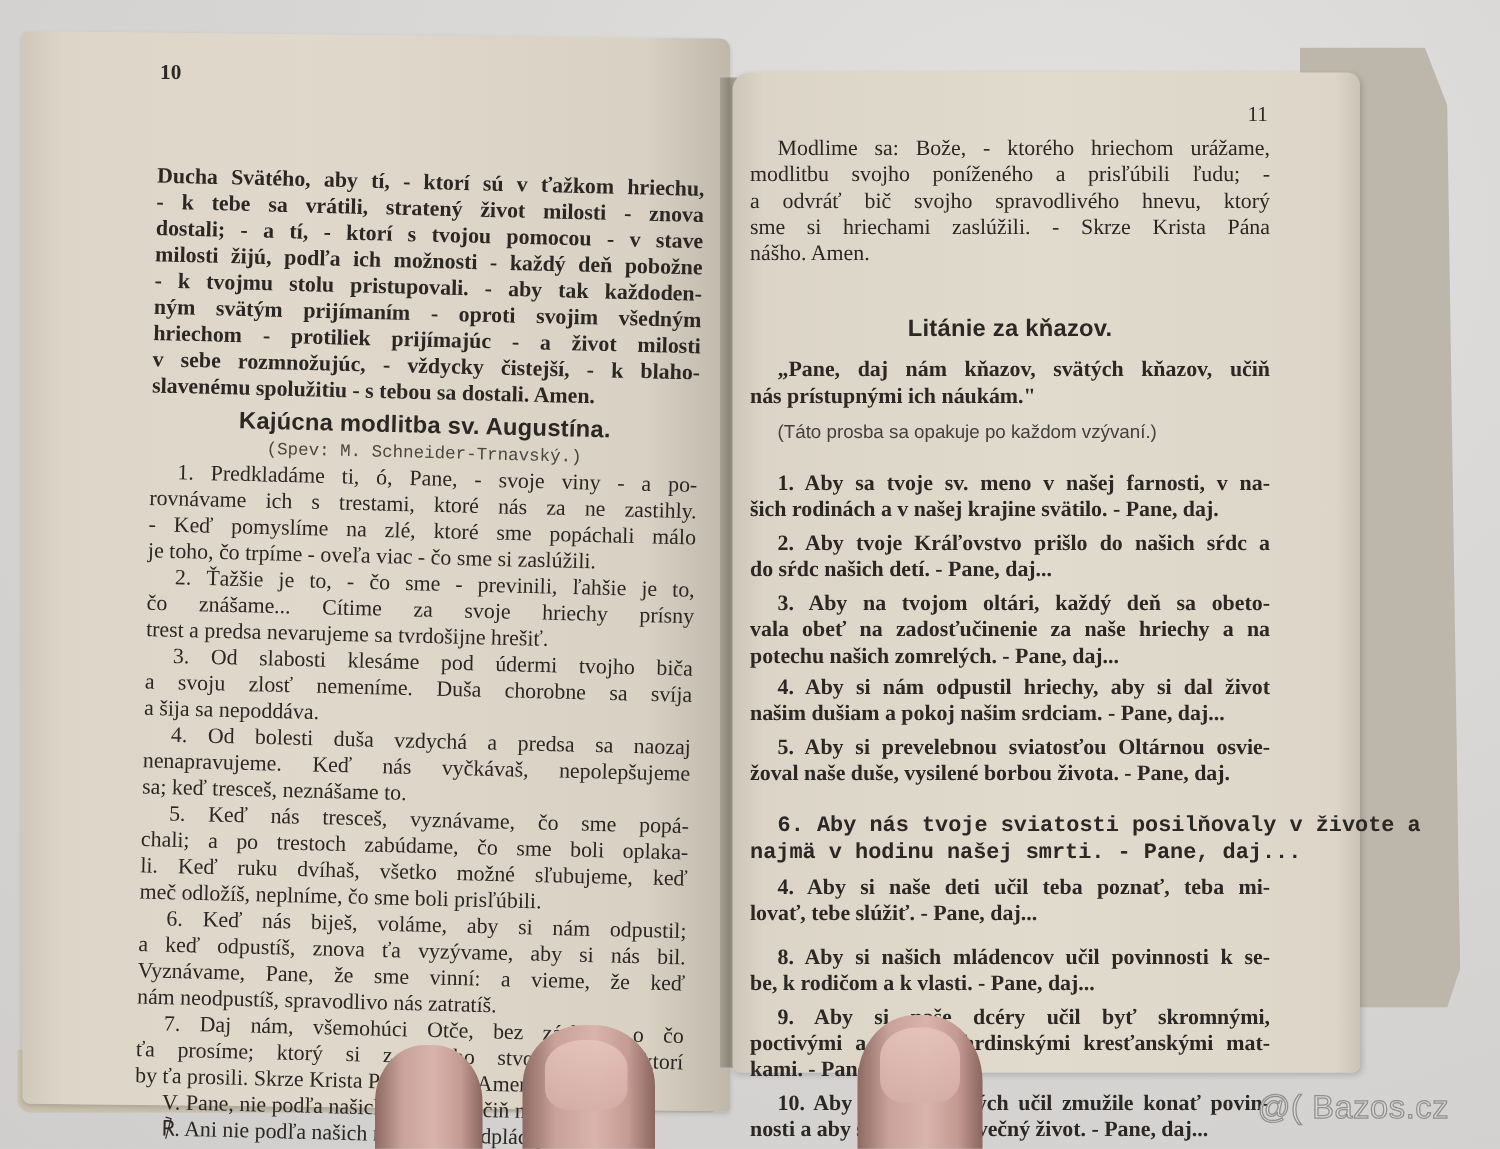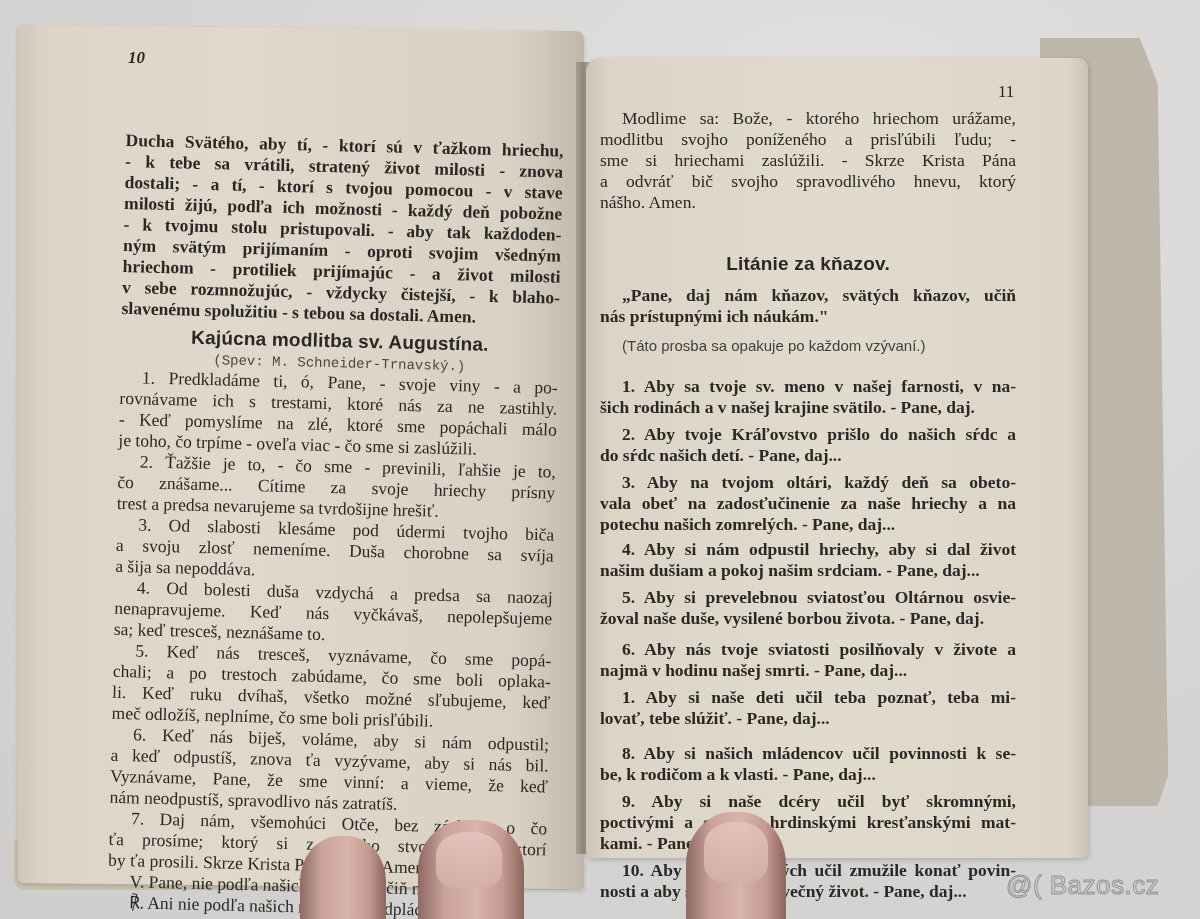--- a/index.html
+++ b/index.html
@@ -37,21 +37,21 @@
     box-shadow: 1px 2px 5px rgba(0,0,0,.18);
   }
   .text {
     position: absolute; color: #2a2724;
     font-family: "Liberation Serif", serif;
     font-size: 17.5px; line-height: 21px; text-align: justify;
   }
   .left-text { left: 126px; top: 130px; width: 438px; transform: rotate(1.4deg); transform-origin: left top; }
   .right-text { left: 600px; top: 108px; width: 416px; }
   .page-num { position: absolute; font-size: 17px; color: #2a2724; }
-  .pn-left { left: 128px; top: 48px; font-weight: bold; font-style: italic; }
+  .pn-left { left: 128px; top: 48px; font-weight: bold; }
   .pn-right { left: 998px; top: 82px; }
   .line { display: block; white-space: nowrap; text-align-last: justify; text-align: justify; }
   .line.last { text-align-last: left; }
   .bold { font-weight: bold; }
   .heading { display: block; text-align: center; font-family: "Liberation Sans", sans-serif; font-weight: bold; font-size: 19px; line-height: 26px; margin: 4px 0 0; letter-spacing: .2px; }
   .subhead { display: block; text-align: center; font-size: 14px; line-height: 18px; color: #4a4640; font-family: "Liberation Mono", monospace; }
   .indent { padding-left: 22px; }
   .gap { display: block; height: 8px; }
   .gap-big { display: block; height: 34px; }
   .finger {
@@ -123,22 +123,22 @@
         <span class="line last">by ťa prosili. Skrze Krista Pána nášho. Amen.</span>
         <span class="line indent last">V. Pane, nie podľa našich hriechov učiň nám.</span>
         <span class="line indent last">℟. Ani nie podľa našich neprávostí odplácaj nám.</span>
       </div>
   </div>
 
   <div class="text right-text">
     <div id="right-prayer">
         <span class="line indent ">Modlime sa: Bože, - ktorého hriechom urážame,</span>
         <span class="line ">modlitbu svojho poníženého a prisľúbili ľudu; -</span>
+        <span class="line ">a odvráť bič svojho spravodlivého hnevu, ktorý</span>
         <span class="line ">sme si hriechami zaslúžili. - Skrze Krista Pána</span>
-        <span class="line ">a odvráť bič svojho spravodlivého hnevu, ktorý</span>
         <span class="line last">nášho. Amen.</span>
       </div>
     <span class="gap-big"></span>
     <span class="heading">Litánie za kňazov.</span>
     <span class="gap"></span>
     <div id="right-refrain">
         <span class="line bold indent">„Pane, daj nám kňazov, svätých kňazov, učiň</span>
         <span class="line bold last">nás prístupnými ich náukám."</span>
       </div>
     <span class="gap"></span>
@@ -158,26 +158,26 @@
           <span class="line bold last">potechu našich zomrelých. - Pane, daj...</span>
         </div>
         <div style="margin-top: 4px;">
           <span class="line bold indent ">4. Aby si nám odpustil hriechy, aby si dal život</span>
           <span class="line bold last">našim dušiam a pokoj našim srdciam. - Pane, daj...</span>
         </div>
         <div style="margin-top: 6px;">
           <span class="line bold indent ">5. Aby si prevelebnou sviatosťou Oltárnou osvie-</span>
           <span class="line bold last">žoval naše duše, vysilené borbou života. - Pane, daj.</span>
         </div>
-        <div style="margin-top: 10px;">
+        <div style="margin-top: 22px; font-family: Liberation Mono, monospace;">
           <span class="line bold indent ">6. Aby nás tvoje sviatosti posilňovaly v živote a</span>
           <span class="line bold last">najmä v hodinu našej smrti. - Pane, daj...</span>
         </div>
         <div style="margin-top: 6px;">
-          <span class="line bold indent ">1. Aby si naše deti učil teba poznať, teba mi-</span>
+          <span class="line bold indent ">4. Aby si naše deti učil teba poznať, teba mi-</span>
           <span class="line bold last">lovať, tebe slúžiť. - Pane, daj...</span>
         </div>
         <div style="margin-top: 14px;">
           <span class="line bold indent ">8. Aby si našich mládencov učil povinnosti k se-</span>
           <span class="line bold last">be, k rodičom a k vlasti. - Pane, daj...</span>
         </div>
         <div style="margin-top: 6px;">
           <span class="line bold indent ">9. Aby si naše dcéry učil byť skromnými,</span>
           <span class="line bold ">poctivými a stať sa hrdinskými kresťanskými mat-</span>
           <span class="line bold last">kami. - Pane, daj...</span>

